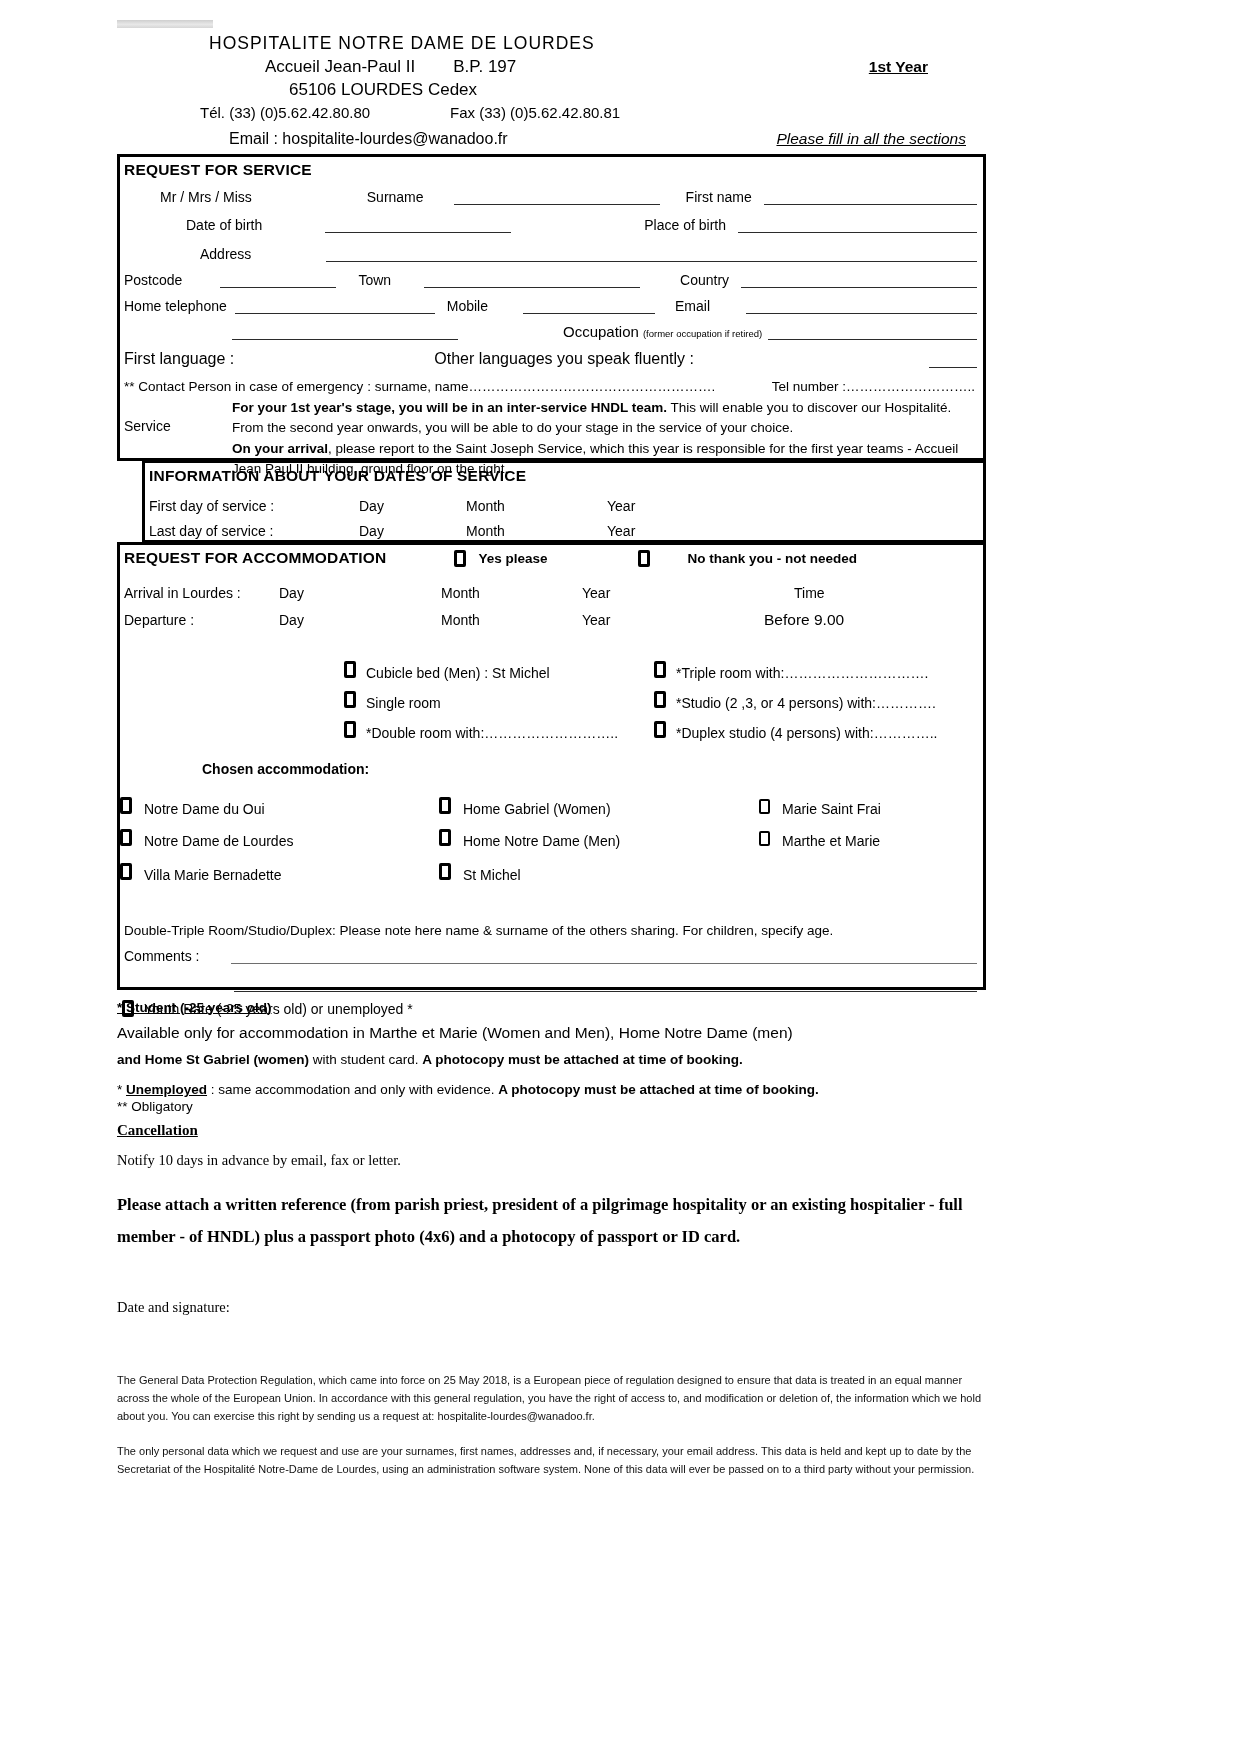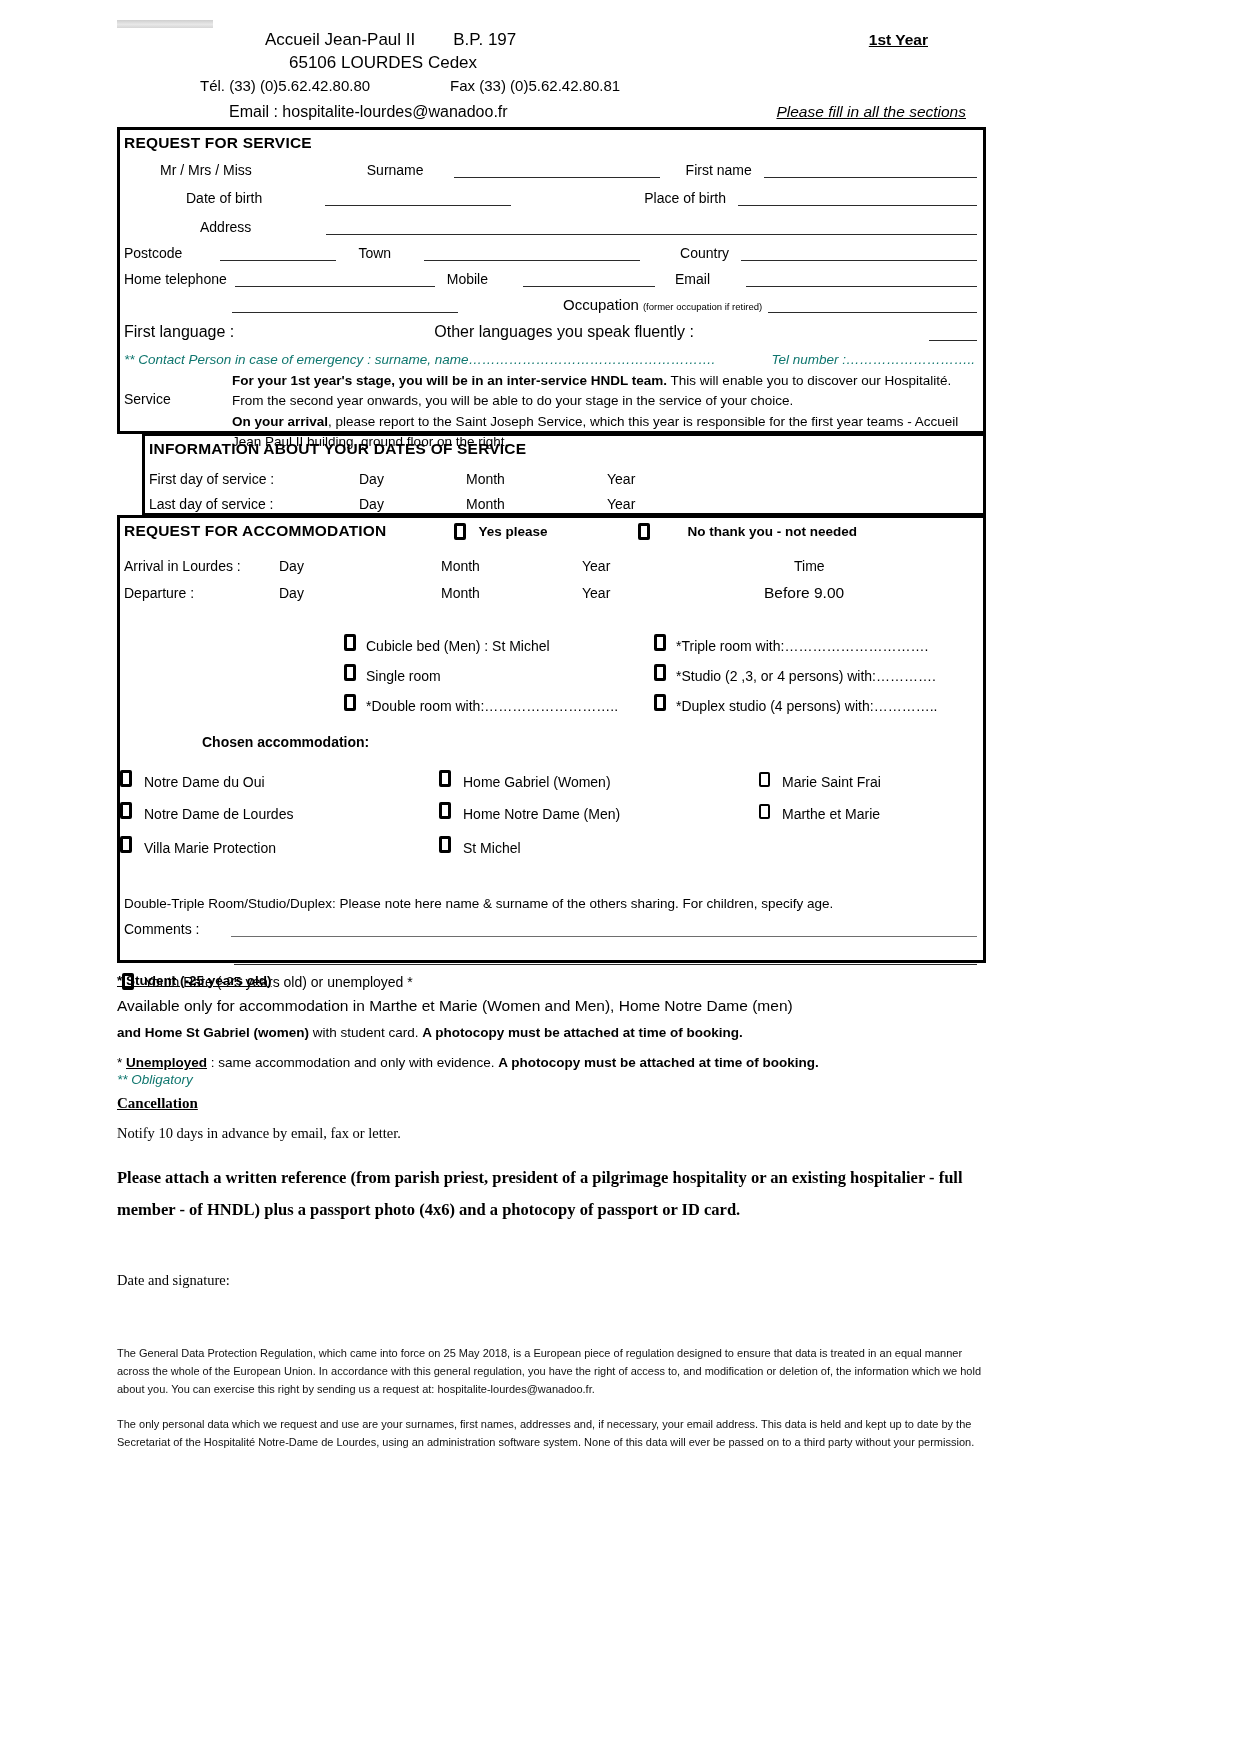--- a/index.html
+++ b/index.html
@@ -28,21 +28,21 @@
   
   .box { border:3px solid #000; padding:4px 6px 6px 4px; }
   .box + .box { margin-top:-1px; }
   .sec-title { font-weight:bold; font-size:15.5px; letter-spacing:0.2px; }
   .frow { display:flex; align-items:baseline; font-size:14px; }
   .wline { border-bottom:1.5px solid #2b2b2b; align-self:flex-end; height:4px; }
   .grow { flex:1 1 auto; }
   .nw { white-space:nowrap; }
   .small-note { font-size:9.5px; }
 
-  .red { color:#0f766e;font-style:italic; }
+  .red { color:#000000; }
   .svc-row { display:flex; font-size:13.5px; margin-top:4px; }
   .svc-label { width:108px; font-size:14px; padding-top:20px; }
   .svc-par { flex:1; line-height:1.5; }
 
   
   .cb { display:inline-block; width:12px; height:17px; border:3px solid #000;
         border-radius:2px; vertical-align:-3px; flex:0 0 auto; background:#fff; }
   .cb-sm { width:11px; height:15px; border-width:2.5px; }
 
   .optcell { display:flex; align-items:baseline; gap:10px; }
@@ -59,20 +59,21 @@
   .gdpr { font-size:11px; line-height:1.6; color:#111; }
 </style>
 </head>
 <body>
 
 <div class="page">
   <div class="content">
 
     <div>
       <div class="scan-mark"></div>
+      <div class="hline h-org">HOSPITALITE  NOTRE  DAME  DE  LOURDES</div>
       <div class="hline h-row h2">
         <span>Accueil Jean-Paul II</span>
         <span class="bp">B.P. 197</span>
         <span class="h-year">1st Year</span>
       </div>
       <div class="hline h3">65106   LOURDES   Cedex</div>
       <div class="hline h-row h4">
         <span>Tél. (33) (0)5.62.42.80.80</span>
         <span class="fax">Fax (33) (0)5.62.42.80.81</span>
       </div>
@@ -251,21 +252,21 @@
           <span class="nw">Home Notre Dame (Men)</span>
         </span>
         <span class="acc-c3">
           <span class="cb cb-sm"></span>
           <span class="nw">Marthe et Marie</span>
         </span>
       </div>
       <div class="acc-grid-row" style="margin-top:14px;">
         <span class="acc-c1">
           <span class="cb" style="margin-left:-4px;"></span>
-          <span class="nw">Villa Marie Protection</span>
+          <span class="nw">Villa Marie Bernadette</span>
         </span>
         <span class="acc-c2">
           <span class="cb"></span>
           <span class="nw">St Michel</span>
         </span>
         <span class="acc-c3"></span>
       </div>
 
       <div style="margin-top:40px; font-size:13.5px;">Double-Triple Room/Studio/Duplex: Please note here name &amp; surname of the others sharing. For children, specify age.</div>
 

